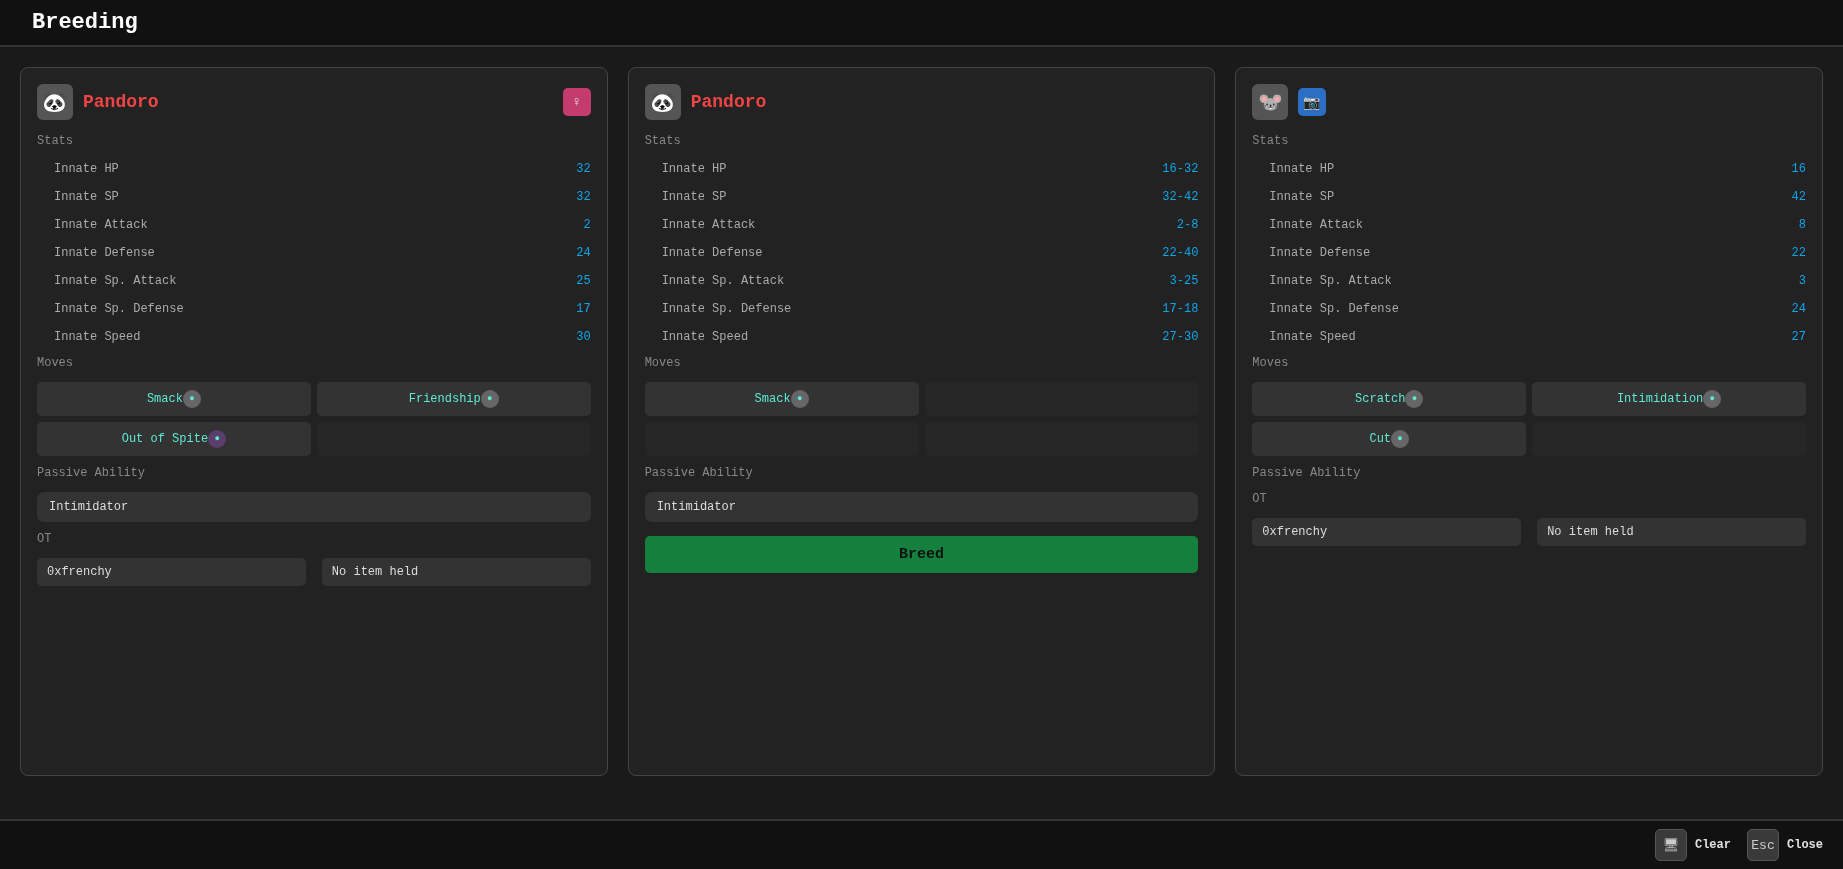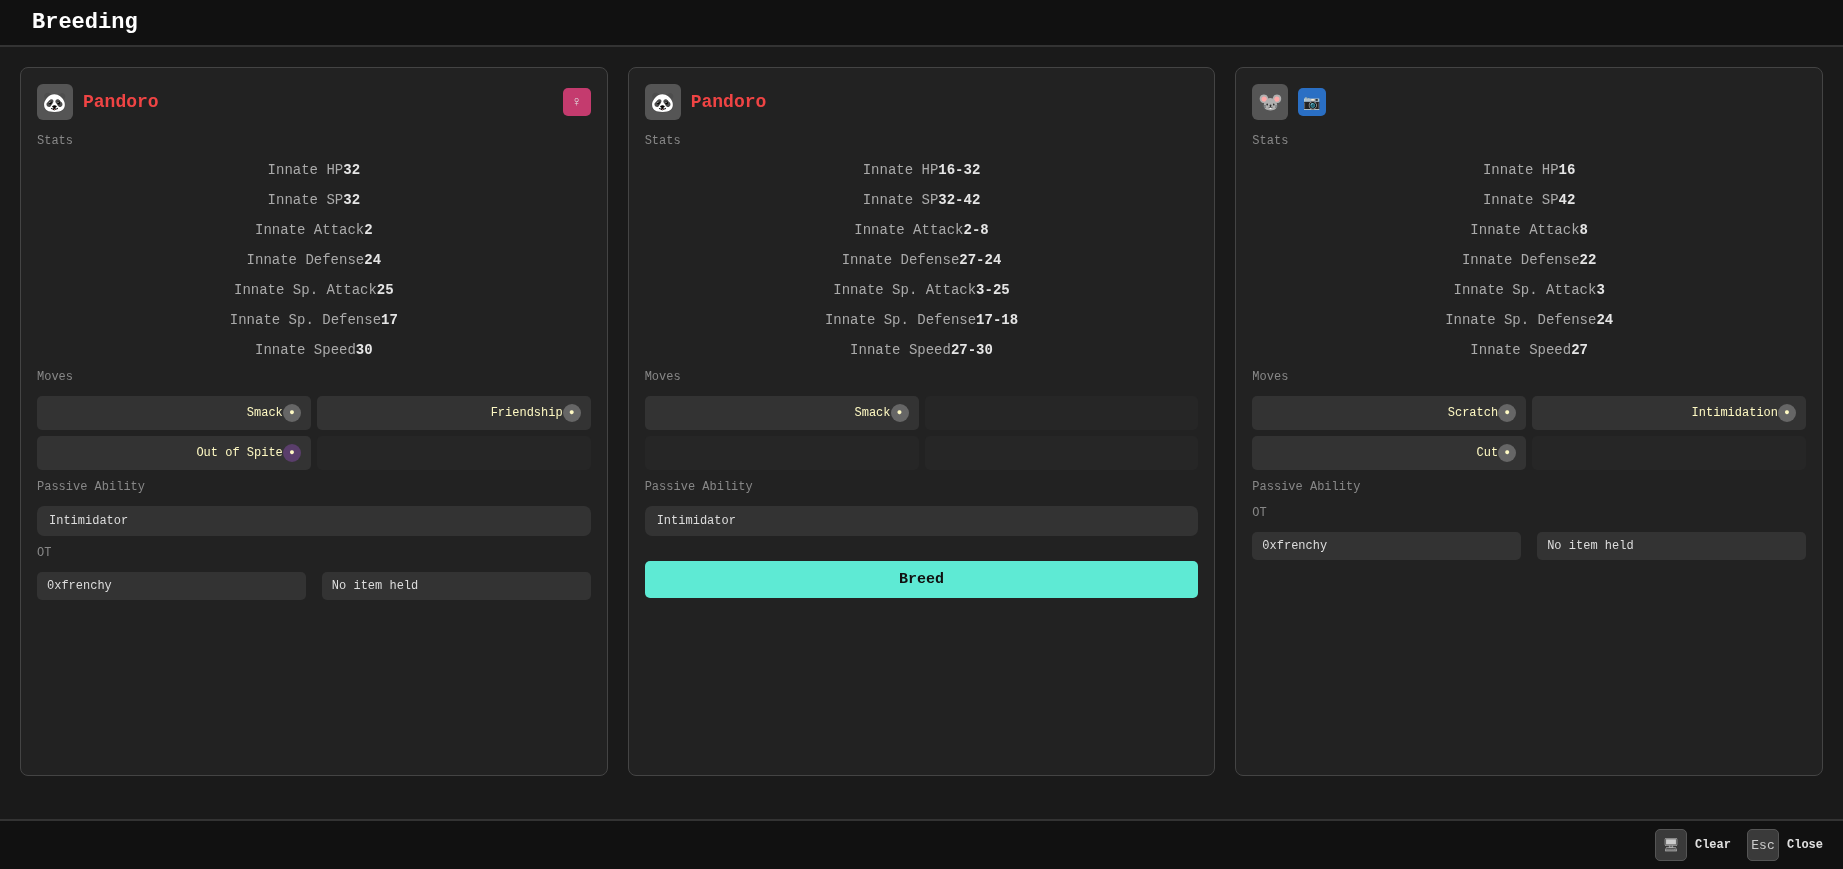--- a/index.html
+++ b/index.html
@@ -84,43 +84,44 @@
     
     .section-label {
       font-size: 12px;
       color: #888;
       margin-bottom: 2px;
     }
 
     
     .stat-row {
       display: flex;
-      justify-content: center;
-      font-size: 14px;
+      justify-content: space-between;
+      font-size: 12px;
       color: #ccc;
       padding: 2px 0;
+      margin-left: 17px;
     }
     .stat-label { color: #aaa; }
-    .stat-value { color: #e5e5e5; font-weight: bold; }
+    .stat-value { color: #0ea5e9; font-weight: normal; }
 
     
     .moves-grid {
       display: grid;
       grid-template-columns: 1fr 1fr;
       gap: 6px;
     }
     .move-slot {
       background: #333;
       border-radius: 5px;
       padding: 7px 10px;
       display: flex;
       align-items: center;
-      justify-content: flex-end;
-      font-size: 12px;
-      color: #fef9c3;
+      justify-content: center;
+      font-size: 12px;
+      color: #5eead4;
       min-height: 34px;
     }
     .move-slot.empty {
       background: #2a2a2a;
       opacity: 0.5;
     }
     .move-icon {
       width: 18px;
       height: 18px;
       border-radius: 50%;
@@ -151,31 +152,31 @@
     .ot-box {
       background: #333;
       border-radius: 5px;
       padding: 7px 10px;
       font-size: 12px;
       color: #ddd;
     }
 
     
     .breed-button {
-      background: #5eead4;
+      background: #15803d;
       color: #111;
       border: none;
       border-radius: 5px;
       padding: 10px;
       font-family: 'Courier New', monospace;
       font-size: 15px;
       font-weight: bold;
       cursor: pointer;
       width: 100%;
-      margin-top: 15px;
+      margin-top: 4px;
     }
 
     
     .bottom-bar {
       position: absolute;
       bottom: 0;
       right: 0;
       left: 0;
       height: 50px;
       background: #111;
@@ -310,21 +311,21 @@
         <span class="stat-value">32-42</span>
       </div>
 
       <div class="stat-row">
         <span class="stat-label">Innate Attack</span>
         <span class="stat-value">2-8</span>
       </div>
 
       <div class="stat-row">
         <span class="stat-label">Innate Defense</span>
-        <span class="stat-value">27-24</span>
+        <span class="stat-value">22-40</span>
       </div>
 
       <div class="stat-row">
         <span class="stat-label">Innate Sp. Attack</span>
         <span class="stat-value">3-25</span>
       </div>
 
       <div class="stat-row">
         <span class="stat-label">Innate Sp. Defense</span>
         <span class="stat-value">17-18</span>

